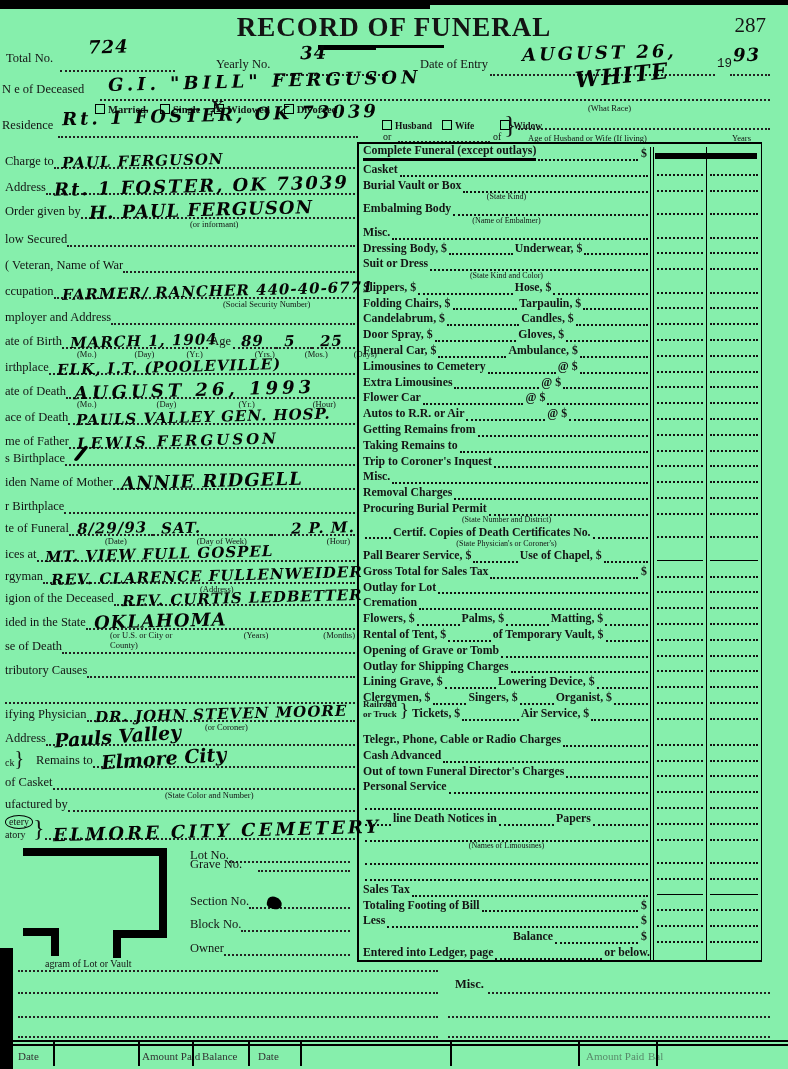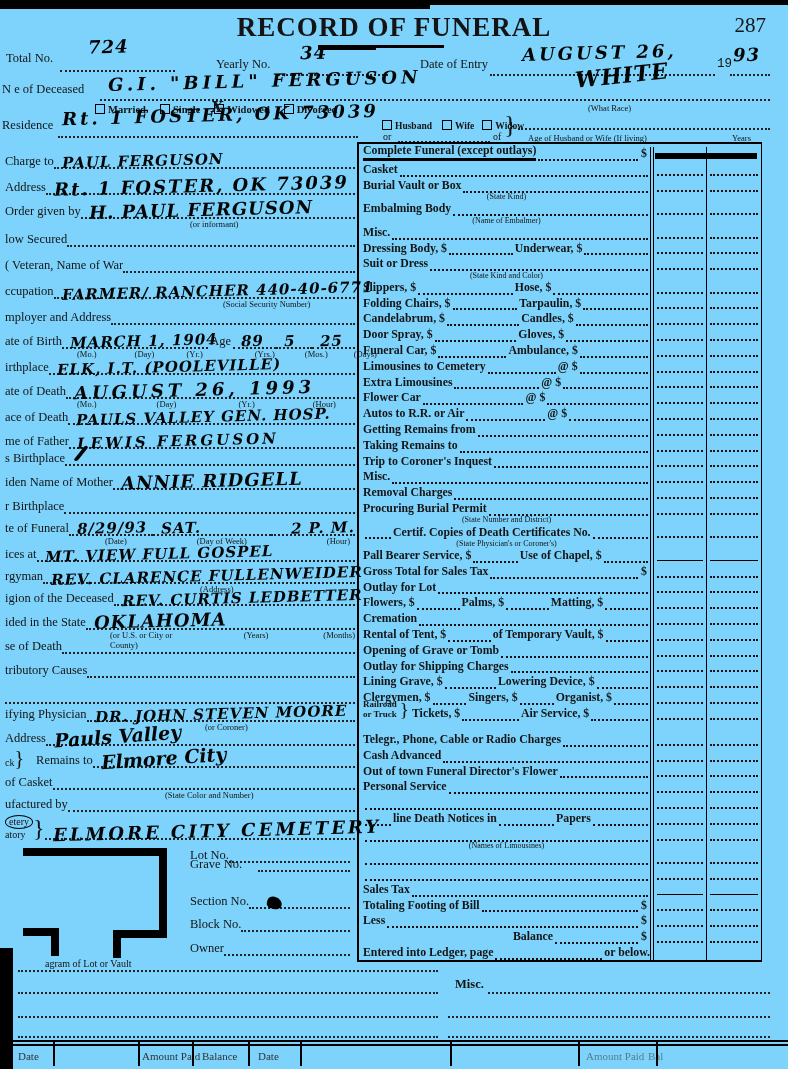--- a/index.html
+++ b/index.html
@@ -1,16 +1,16 @@
 <!DOCTYPE html>
 <html><head>
 <meta charset="utf-8">
 <style>
   html,body{margin:0;padding:0;background:#e8e8e4;}
-  .page{position:relative;width:788px;height:1069px;background:#7dd3fc;overflow:hidden;
+  .page{position:relative;width:788px;height:1069px;background:#86efac;overflow:hidden;
         font-family:"Liberation Serif",serif;color:#141414;}
   
   .bar{position:absolute;background:#000;}
   
   .pl{font-size:12.5px;white-space:nowrap;}
   .sm{font-size:8.5px;white-space:nowrap;}
   .hw{font-family:"DejaVu Serif",serif;font-style:italic;font-weight:bold;color:#050505;
       font-size:15px;letter-spacing:1px;white-space:nowrap;transform:rotate(-1.5deg);display:inline-block;}
   .hw.big{font-size:18px;}
   .hw.cur{letter-spacing:0;font-size:16px;transform:rotate(-4deg);}
@@ -102,21 +102,21 @@
     <span class="cbl" style="position:relative;"><span class="cb"></span><span>Widowed</span><span class="xmark" style="left:-3px;top:-6px;">X</span></span>
     <span class="cbl"><span class="cb"></span><span>Divorced</span></span>
   </div>
 
   <div class="abs pl" style="left:2px;top:118px;">Residence</div>
   <div class="hdots" style="left:58px;top:136px;width:300px;"></div>
   <div class="abs hw big" style="left:62px;top:104px;letter-spacing:3px;">Rt. 1 FOSTER, OK 73039</div>
 
   <div class="abs" style="left:382px;top:115px;">
     <span class="cbl" style="font-size:9.5px;margin-right:6px;"><span class="cb"></span><span>Husband</span></span>
-    <span class="cbl" style="font-size:9.5px;margin-right:4px;"><span class="cb"></span><span>Wife</span></span>
+    <span class="cbl" style="font-size:9.5px;margin-right:22px;"><span class="cb"></span><span>Wife</span></span>
     <span class="cbl" style="font-size:9.5px;margin-right:2px;"><span class="cb"></span><span>Widow</span></span>
   </div>
   <div class="abs brace" style="left:504px;top:112px;font-size:26px;">}</div>
   <div class="hdots" style="left:518px;top:128px;width:252px;"></div>
   <div class="abs sm" style="left:383px;top:131px;font-size:10px;">or</div>
   <div class="hdots" style="left:398px;top:141px;width:92px;"></div>
   <div class="abs sm" style="left:493px;top:131px;font-size:10px;">of</div>
   <div class="abs sm" style="left:528px;top:133px;">Age of Husband or Wife (If living)</div>
   <div class="hdots" style="left:668px;top:142px;width:60px;border-bottom-width:1px;"></div>
   <div class="abs sm" style="left:732px;top:133px;">Years</div>
@@ -761,39 +761,39 @@
           <div class="camt">
             <div class="afill"></div>
           </div>
           <div class="ccents">
             <div class="afill"></div>
           </div>
         </div>
         <div class="crow">
           <div class="cmain">
             <div class="cline">
+              <span class="plbl">Cremation</span>
+              <span class="fill"></span>
+            </div>
+          </div>
+          <div class="camt">
+            <div class="afill"></div>
+          </div>
+          <div class="ccents">
+            <div class="afill"></div>
+          </div>
+        </div>
+        <div class="crow">
+          <div class="cmain">
+            <div class="cline">
               <span class="plbl">Flowers, $</span>
               <span class="fill"></span>
               <span class="plbl">Palms, $</span>
               <span class="fill"></span>
               <span class="plbl">Matting, $</span>
-              <span class="fill"></span>
-            </div>
-          </div>
-          <div class="camt">
-            <div class="afill"></div>
-          </div>
-          <div class="ccents">
-            <div class="afill"></div>
-          </div>
-        </div>
-        <div class="crow">
-          <div class="cmain">
-            <div class="cline">
-              <span class="plbl">Cremation</span>
               <span class="fill"></span>
             </div>
           </div>
           <div class="camt">
             <div class="afill"></div>
           </div>
           <div class="ccents">
             <div class="afill"></div>
           </div>
         </div>
@@ -922,21 +922,21 @@
           <div class="camt">
             <div class="afill"></div>
           </div>
           <div class="ccents">
             <div class="afill"></div>
           </div>
         </div>
         <div class="crow">
           <div class="cmain">
             <div class="cline">
-              <span class="plbl">Out of town Funeral Director's Flower</span>
+              <span class="plbl">Out of town Funeral Director's Charges</span>
               <span class="fill"></span>
             </div>
           </div>
           <div class="camt">
             <div class="afill"></div>
           </div>
           <div class="ccents">
             <div class="afill"></div>
           </div>
         </div>

